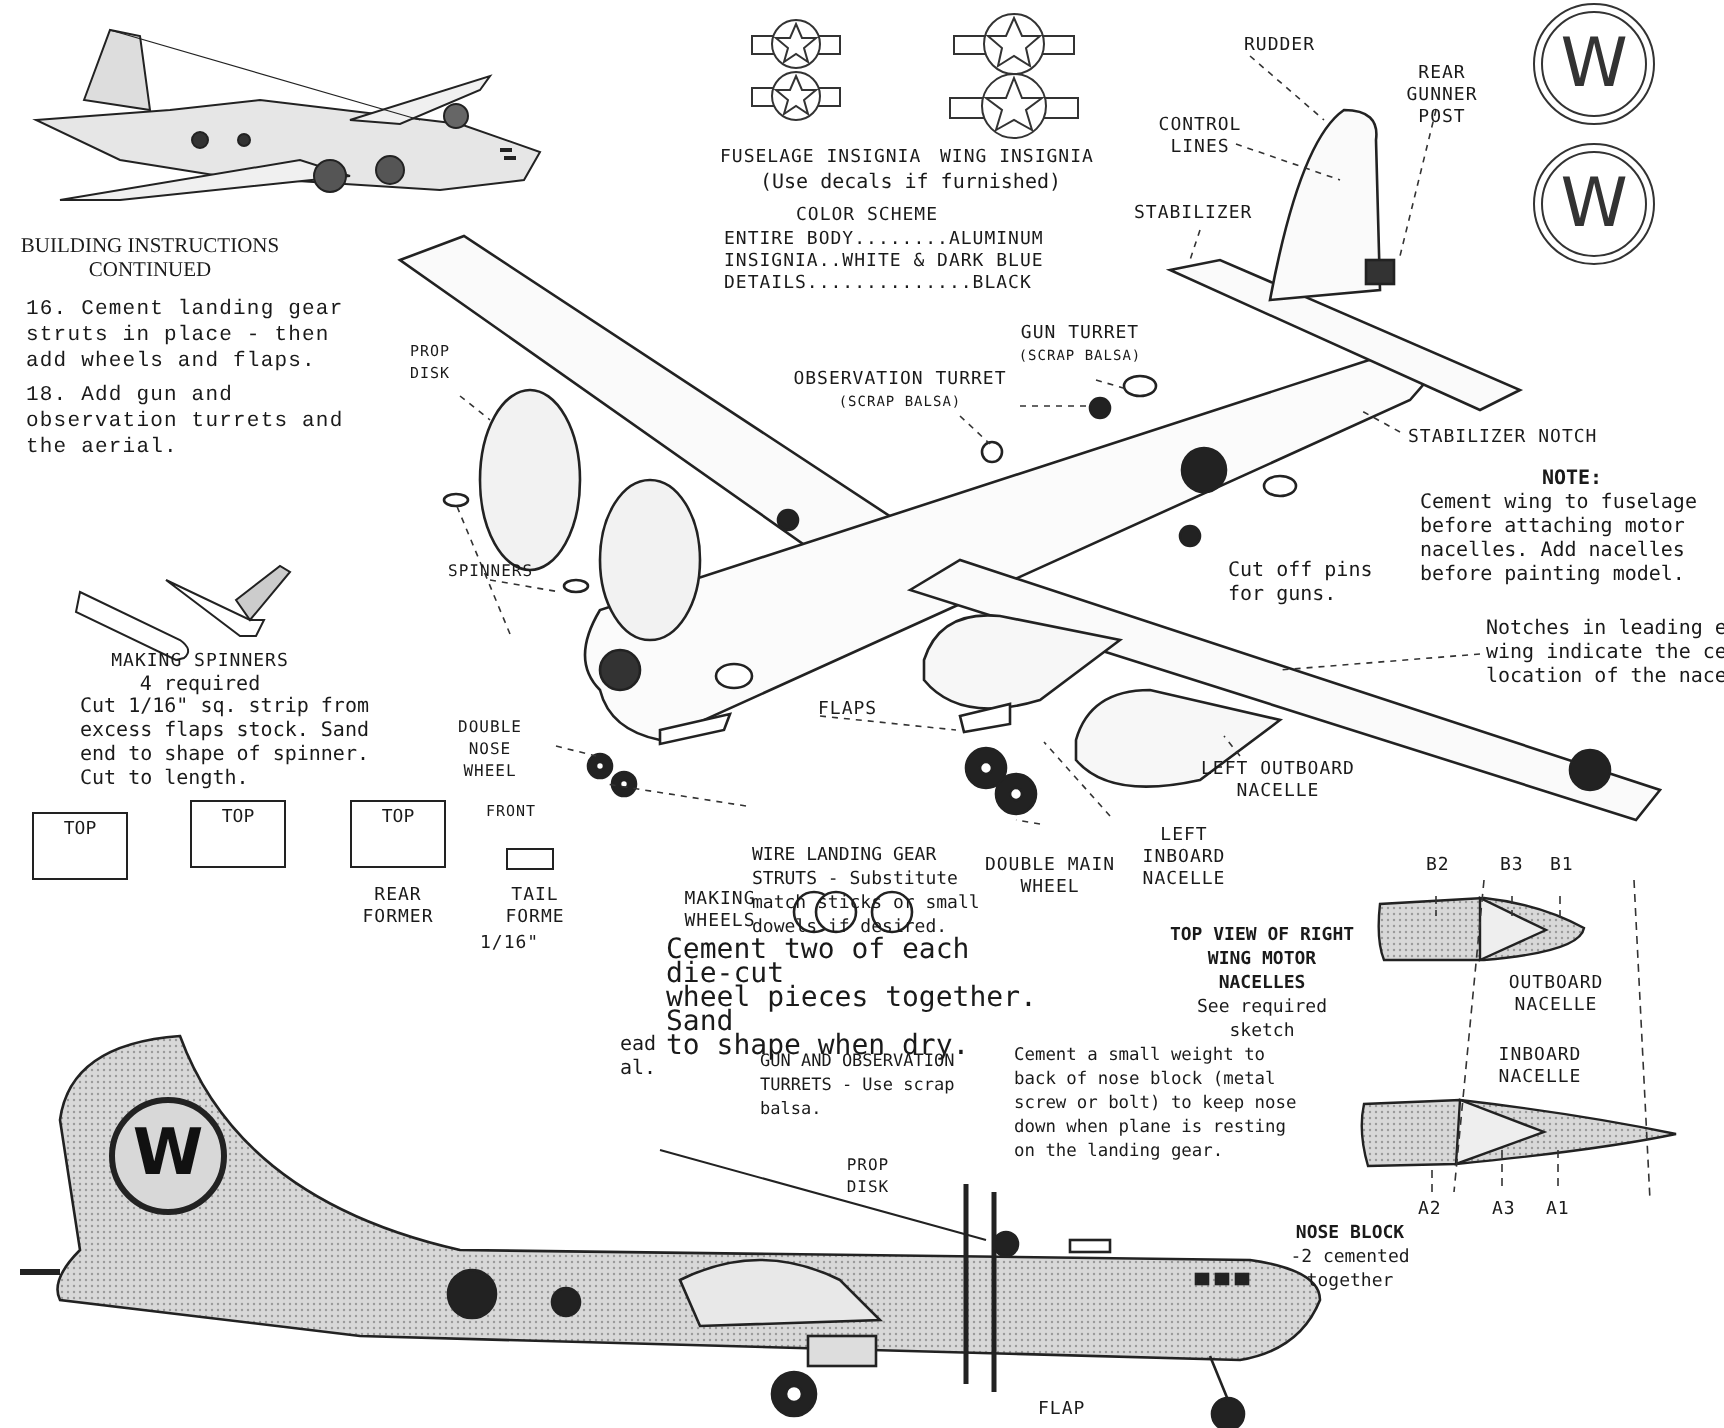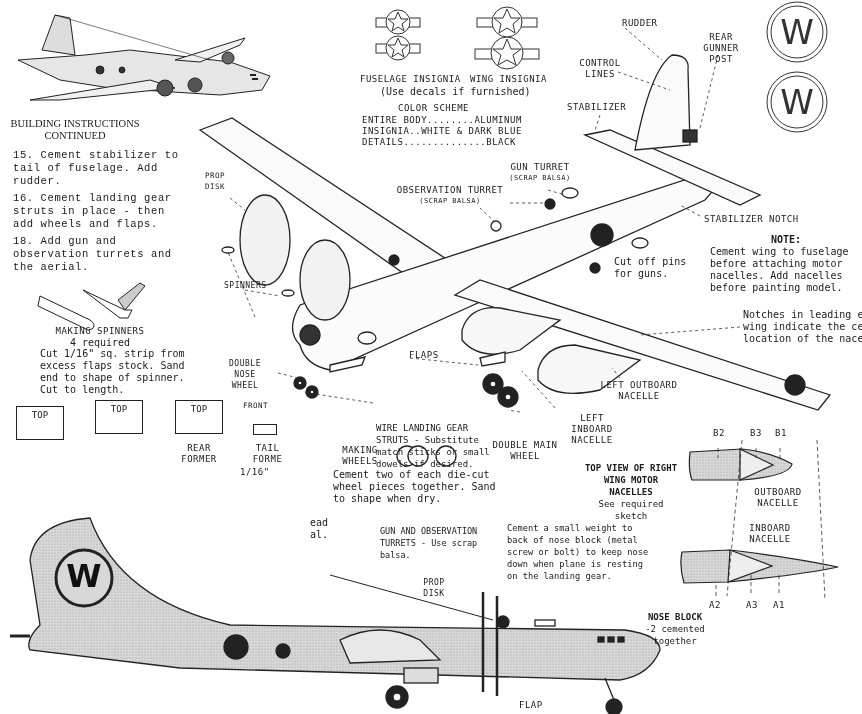--- a/index.html
+++ b/index.html
@@ -182,21 +182,20 @@
     <rect x="618" y="637" width="6" height="5" fill="#222"></rect>
     <line x1="330" y1="575" x2="493" y2="620" stroke-width="1"></line>
   </g>
 </svg>
 
 <div class="abs serif center" style="left:0;top:118px;width:150px;font-size:10.5px;line-height:12px;">
   <div>BUILDING INSTRUCTIONS</div>
   <div>CONTINUED</div>
 </div>
 <div class="abs" style="left:13px;top:149px;width:170px;">
-  <div class="step">15. Cement stabilizer to tail of fuselage.  Add rudder.</div>
   <div class="step">16. Cement landing gear struts in place - then add wheels and flaps.</div>
   <div class="step">18. Add gun and observation turrets and the aerial.</div>
 </div>
 
 <div class="abs lbl" style="left:360px;top:74px;">FUSELAGE INSIGNIA</div>
 <div class="abs lbl" style="left:470px;top:74px;">WING INSIGNIA</div>
 <div class="abs txt" style="left:380px;top:86px;">(Use decals if furnished)</div>
 <div class="abs lbl" style="left:398px;top:103px;">COLOR SCHEME</div>
 <div class="abs lbl" style="left:362px;top:115px;">
   <div>ENTIRE BODY........ALUMINUM</div>
@@ -228,21 +227,21 @@
   <div style="font-size:7px;">(SCRAP BALSA)</div>
 </div>
 <div class="abs lbl" style="left:704px;top:214px;">STABILIZER NOTCH</div>
 
 <div class="abs lbl" style="left:205px;top:170px;width:30px;font-size:7.5px;">
   <div>PROP</div>
   <div>DISK</div>
 </div>
 <div class="abs lbl" style="left:224px;top:280px;font-size:8px;">SPINNERS</div>
 
-<div class="abs txt" style="left:614px;top:256px;font-size:10px;">
+<div class="abs txt" style="left:614px;top:280px;font-size:10px;">
   <div>Cut off pins</div>
   <div>for guns.</div>
 </div>
 
 <div class="abs txt" style="left:710px;top:234px;width:152px;">
   <div class="center" style="font-weight:bold;">NOTE:</div>
   <div>Cement wing to fuselage</div>
   <div>before attaching  motor</div>
   <div>nacelles.  Add nacelles</div>
   <div>before painting model.</div>
@@ -297,30 +296,30 @@
   <div>dowels if desired.</div>
 </div>
 <div class="abs lbl center" style="left:600px;top:380px;width:78px;">
   <div>LEFT OUTBOARD</div>
   <div>NACELLE</div>
 </div>
 <div class="abs lbl center" style="left:557px;top:413px;width:70px;">
   <div>LEFT INBOARD</div>
   <div>NACELLE</div>
 </div>
-<div class="abs lbl center" style="left:490px;top:440px;width:70px;">
+<div class="abs lbl center" style="left:490px;top:428px;width:70px;">
   <div>DOUBLE MAIN</div>
   <div>WHEEL</div>
 </div>
 
 <div class="abs lbl center" style="left:335px;top:445px;width:50px;">
   <div>MAKING</div>
   <div>WHEELS</div>
 </div>
-<div class="abs txt" style="left:333px;top:469px;width:190px;font-size:10px;">
+<div class="abs txt" style="left:333px;top:469px;width:190px;font-size:14px;">
   <div>Cement two of each die-cut</div>
   <div>wheel pieces together. Sand</div>
   <div>to shape when dry.</div>
 </div>
 
 <div class="abs txt center" style="left:580px;top:462px;width:102px;font-size:9px;">
   <div style="font-weight:bold;">TOP VIEW OF RIGHT</div>
   <div style="font-weight:bold;">WING MOTOR NACELLES</div>
   <div>See required sketch</div>
 </div>

